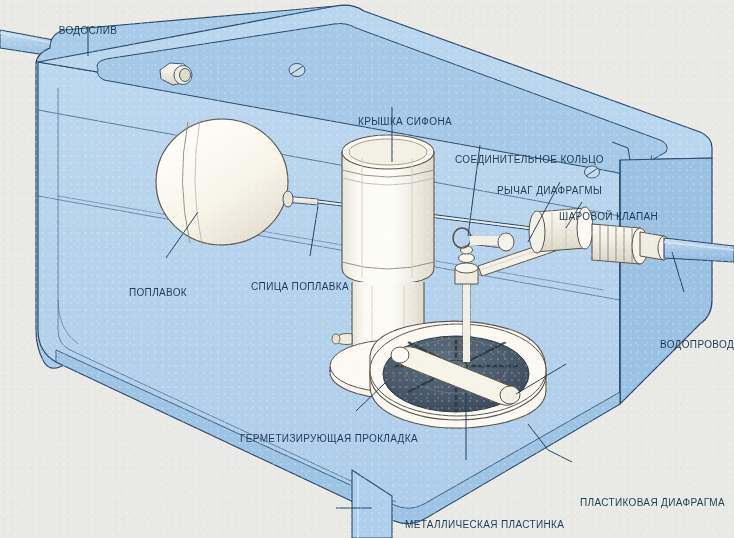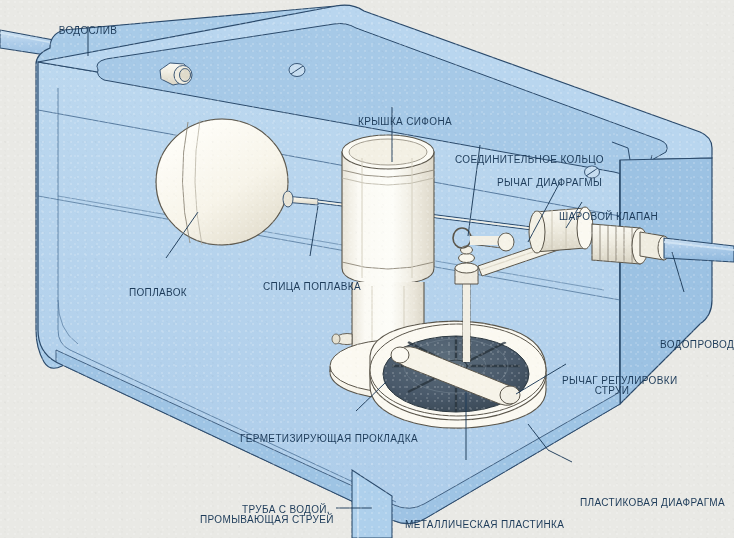--- a/index.html
+++ b/index.html
@@ -279,39 +279,31 @@
   </svg>
 
   <div class="grain"></div>
 
   <div class="lbl ctr" style="left:48px;top:8px;width:80px;">ВОДОСЛИВ</div>
 
   <div class="lbl ctr" style="left:332px;top:99px;width:120px;text-align:right;">КРЫШКА СИФОНА</div>
 
   <div class="lbl" style="left:455px;top:137px;text-align:center;">СОЕДИНИТЕЛЬНОЕ КОЛЬЦО</div>
 
-  <div class="lbl" style="left:497px;top:160px;">РЫЧАГ ДИАФРАГМЫ</div>
+  <div class="lbl" style="left:497px;top:168px;">РЫЧАГ ДИАФРАГМЫ</div>
 
   <div class="lbl" style="left:559px;top:194px;">ШАРОВОЙ КЛАПАН</div>
 
   <div class="lbl" style="left:660px;top:322px;">ВОДОПРОВОД</div>
 
   <div class="lbl ctr" style="left:122px;top:270px;width:72px;">ПОПЛАВОК</div>
 
-  <div class="lbl ctr" style="left:260px;top:264px;width:104px;">СПИЦА ПОПЛАВКА</div>
-
-  <div class="lbl ctr" style="left:562px;top:358px;width:100px;">
-    <span>РЫЧАГ РЕГУЛИРОВКИ</span><br>
-    <span>СТРУИ</span>
-  </div>
+  <div class="lbl ctr" style="left:248px;top:264px;width:104px;">СПИЦА ПОПЛАВКА</div>
+
 
   <div class="lbl" style="left:240px;top:416px;">ГЕРМЕТИЗИРУЮЩАЯ ПРОКЛАДКА</div>
 
   <div class="lbl" style="left:405px;top:502px;">МЕТАЛЛИЧЕСКАЯ ПЛАСТИНКА</div>
 
   <div class="lbl" style="left:580px;top:480px;">ПЛАСТИКОВАЯ ДИАФРАГМА</div>
 
-  <div class="lbl rt" style="left:200px;top:487px;width:130px;">
-    <span>ТРУБА С ВОДОЙ,</span><br>
-    <span>ПРОМЫВАЮЩАЯ СТРУЕЙ</span>
-  </div>
 
 </div>
 
 </body></html>

